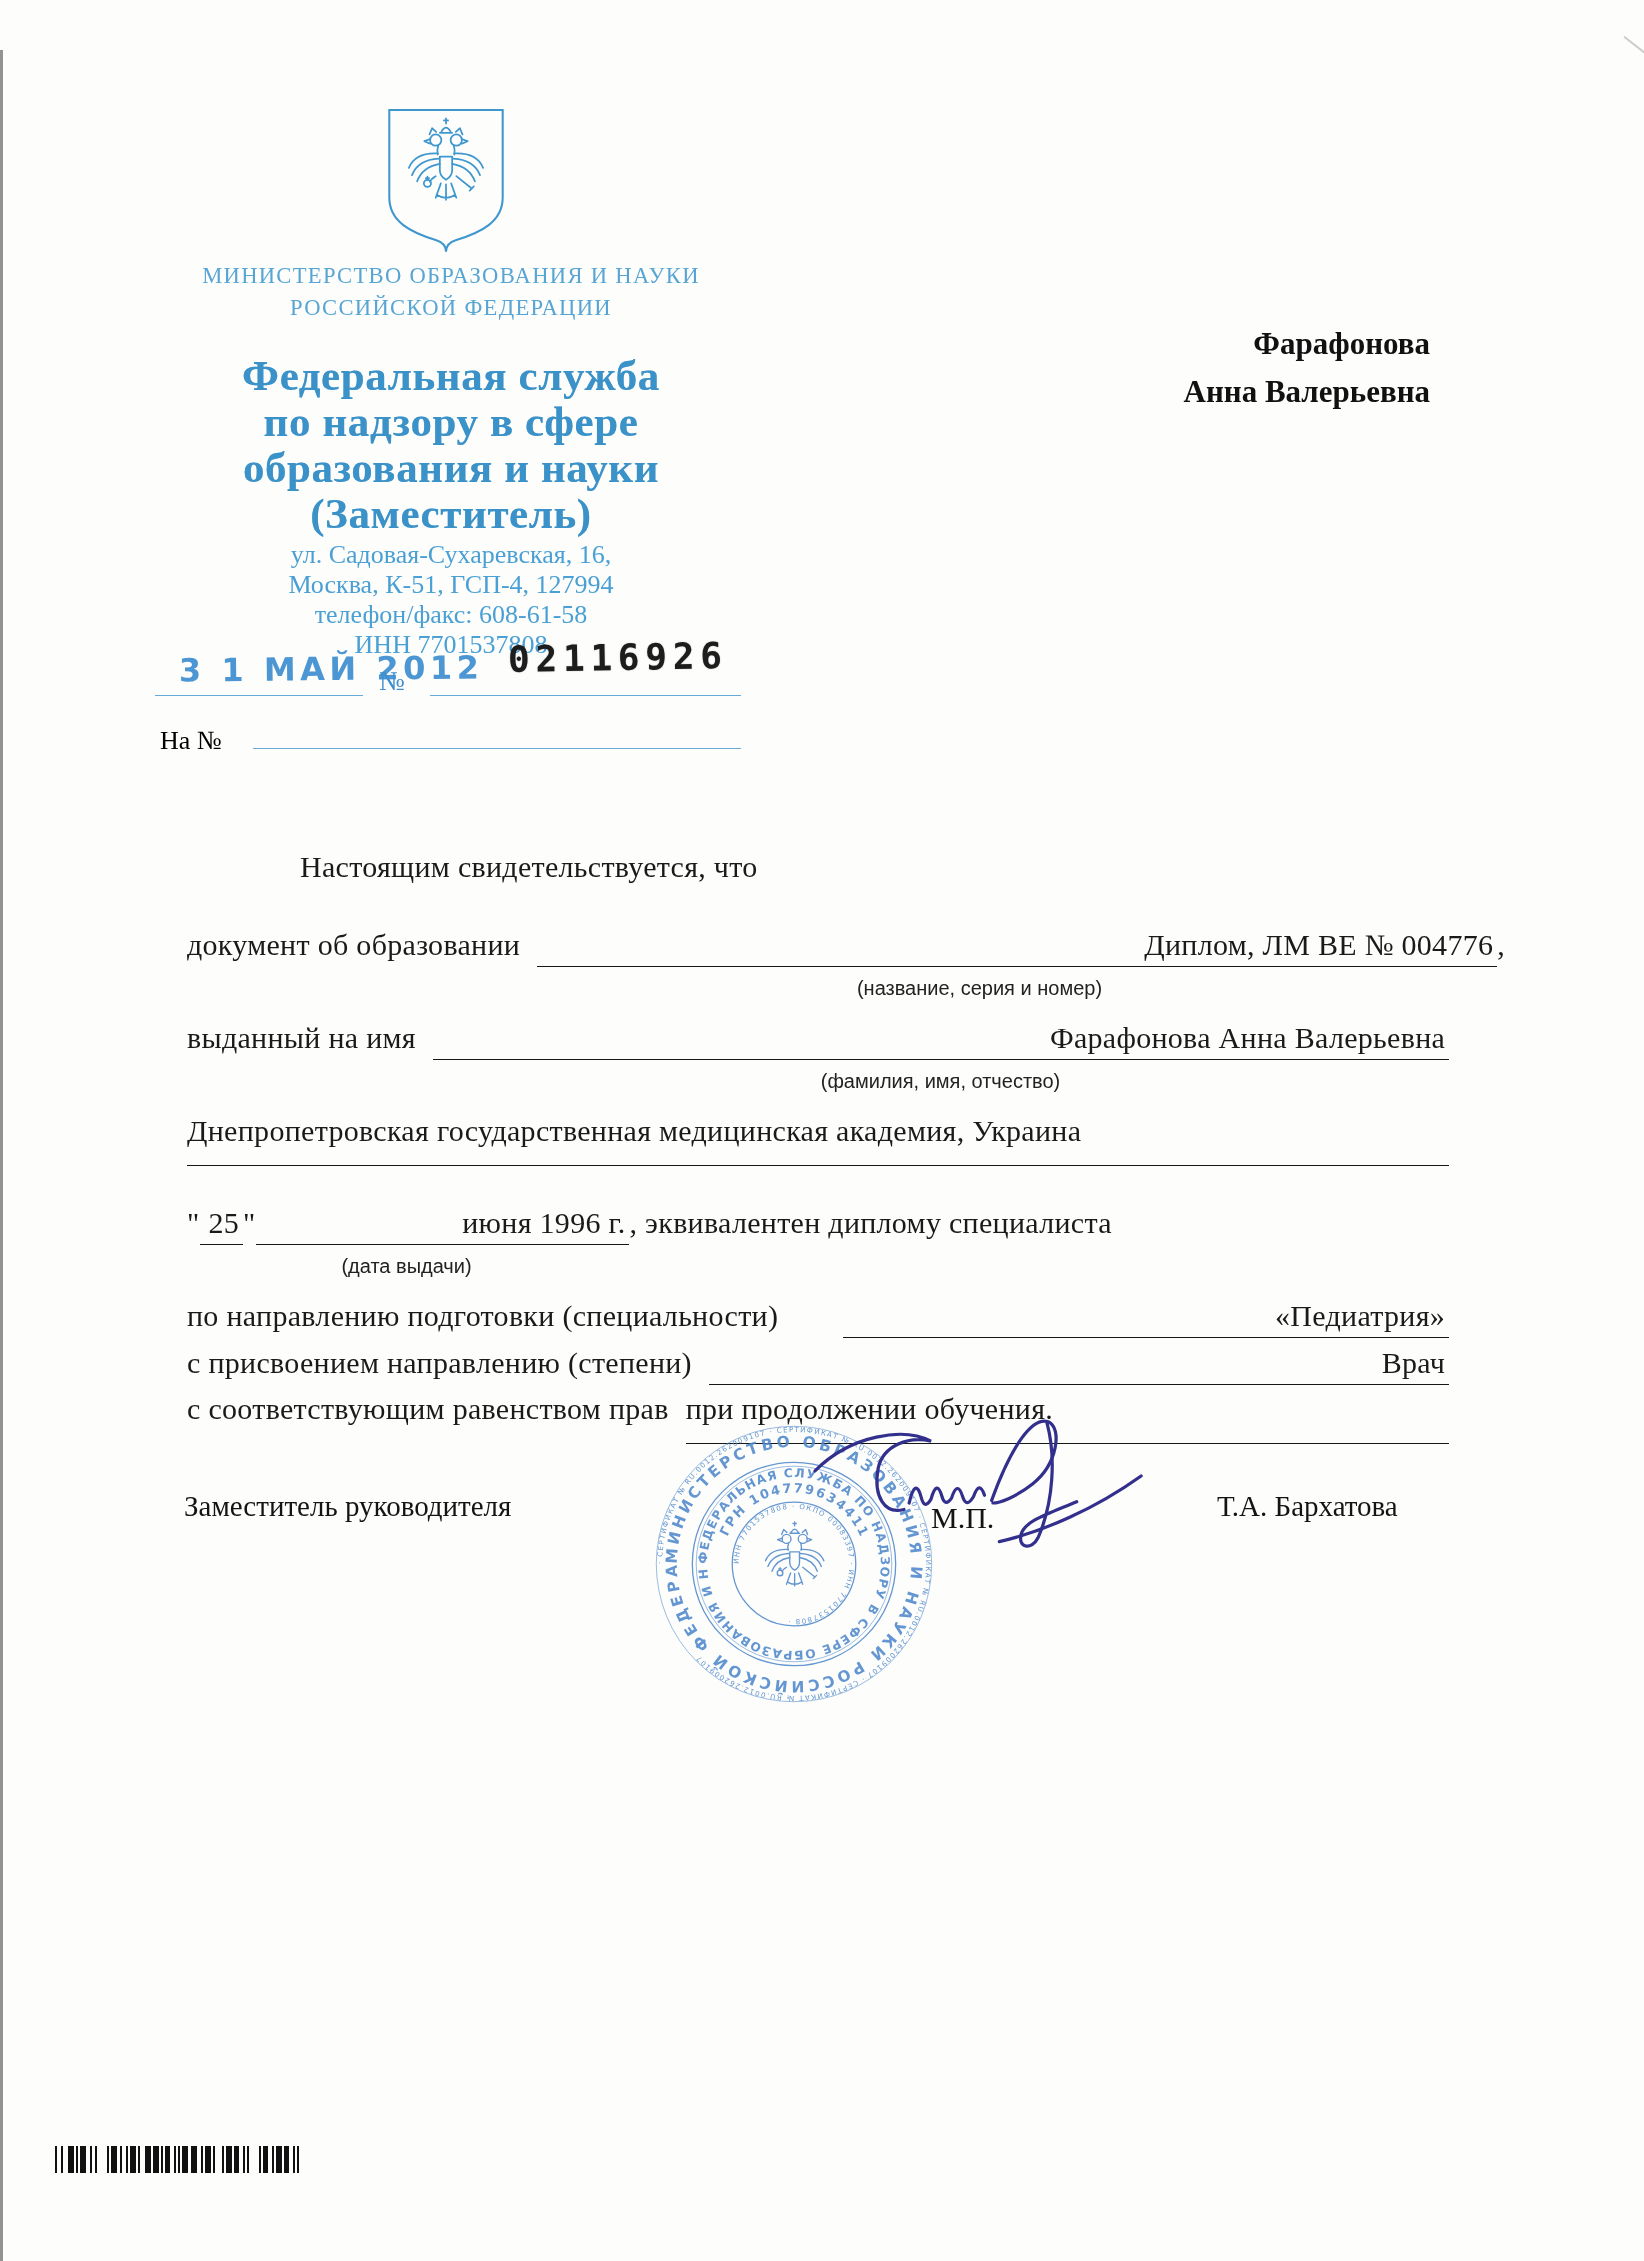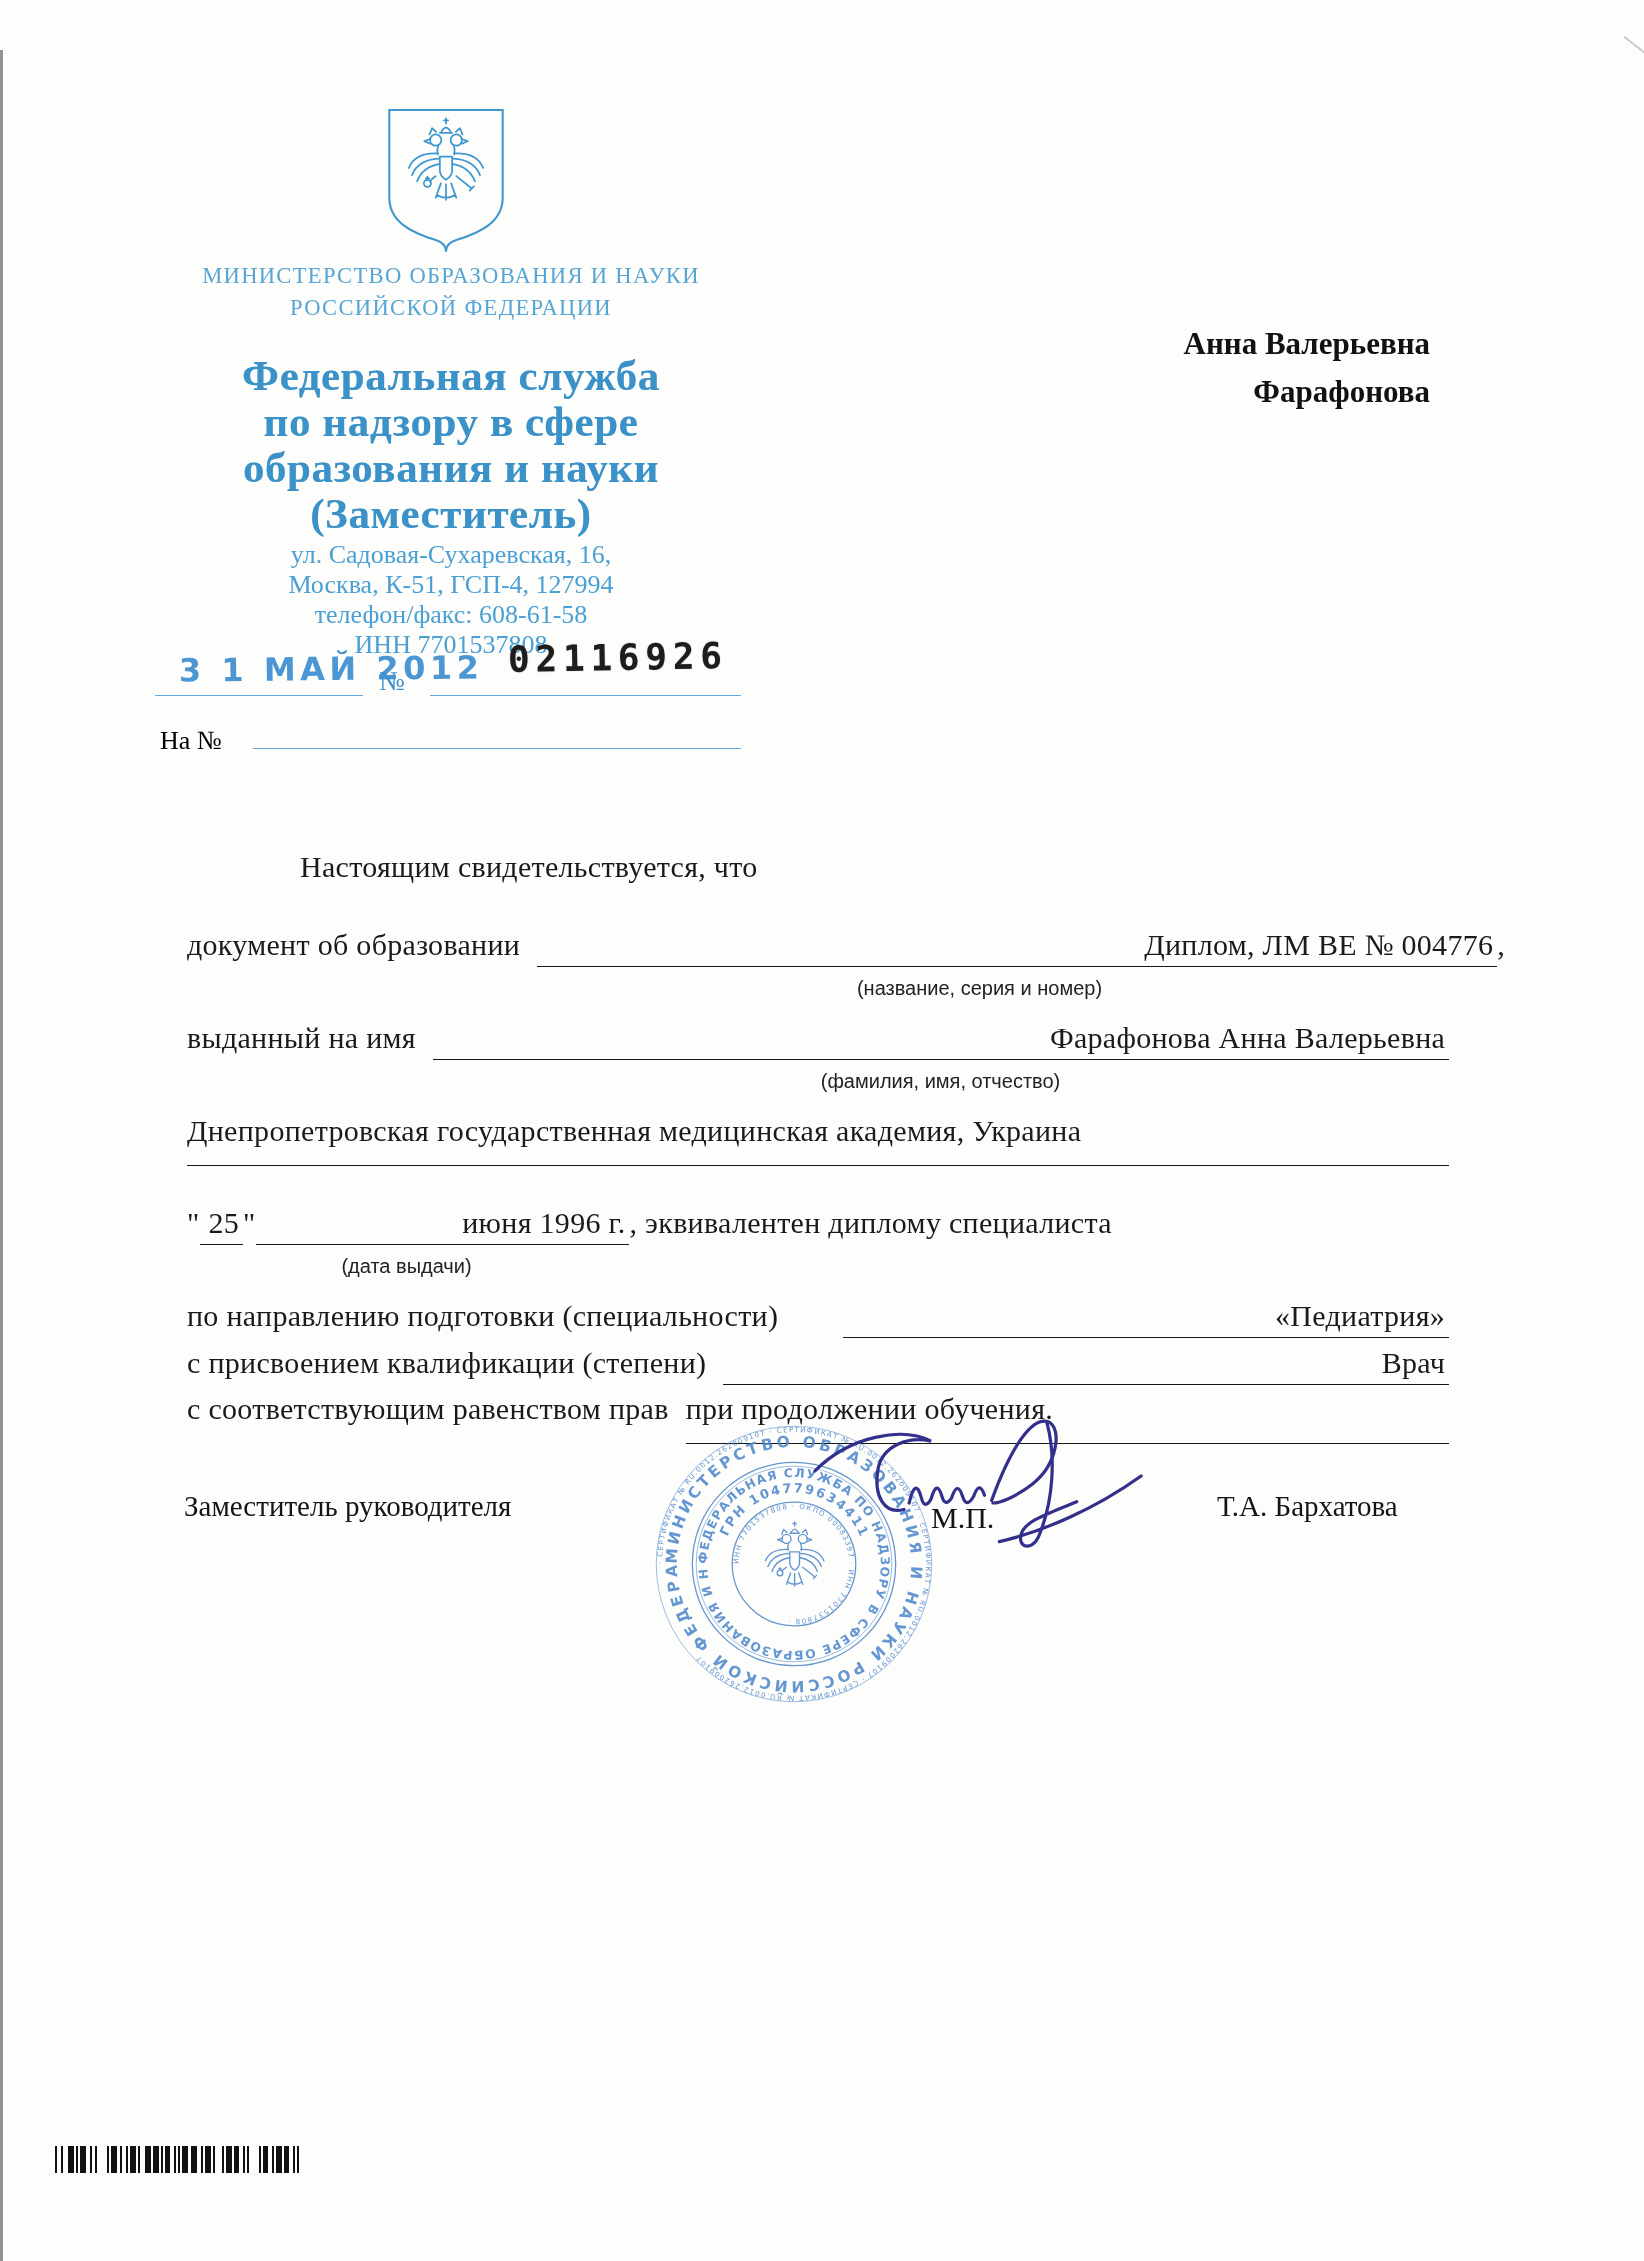--- a/index.html
+++ b/index.html
@@ -107,22 +107,22 @@
 
   <div class="date-stamp">3 1 МАЙ 2012</div>
   <div class="num-stamp">02116926</div>
   <div class="rule-blue" style="left:155px;top:695px;width:208px;"></div>
   <div class="no-label">№</div>
   <div class="rule-blue" style="left:430px;top:695px;width:311px;"></div>
   <div class="nano-label">На №</div>
   <div class="rule-blue" style="left:253px;top:748px;width:488px;"></div>
 
   <div class="addressee">
+    <div>Фарафонова</div>
     <div>Анна Валерьевна</div>
-    <div>Фарафонова</div>
   </div>
 
   <div class="row indent" style="top:850px;">
     <span>Настоящим свидетельствуется, что</span>
   </div>
 
   <div class="row" style="top:928px;width:1318px;">
     <span>документ об образовании</span>
       <span class="gap"></span>
     <span class="fill grow">Диплом, ЛМ ВЕ № 004776</span>
@@ -150,21 +150,21 @@
   </div>
   <div class="caption" style="left:271px;top:1255px;width:271px;">(дата выдачи)</div>
 
   <div class="row" style="top:1299px;width:1262px;gap:24px;">
     <span>по направлению подготовки (специальности)</span>
       <span class="gap"></span>
     <span class="fill grow">«Педиатрия»</span>
   </div>
 
   <div class="row" style="top:1346px;width:1262px;">
-    <span>с присвоением квалификации (степени)</span>
+    <span>с присвоением направлению (степени)</span>
       <span class="gap"></span>
     <span class="fill grow">Врач</span>
   </div>
 
   <div class="row" style="top:1392px;width:1262px;">
     <span>с соответствующим равенством прав</span>
       <span class="gap"></span>
     <span class="u-all grow">при продолжении обучения.</span>
   </div>
 

